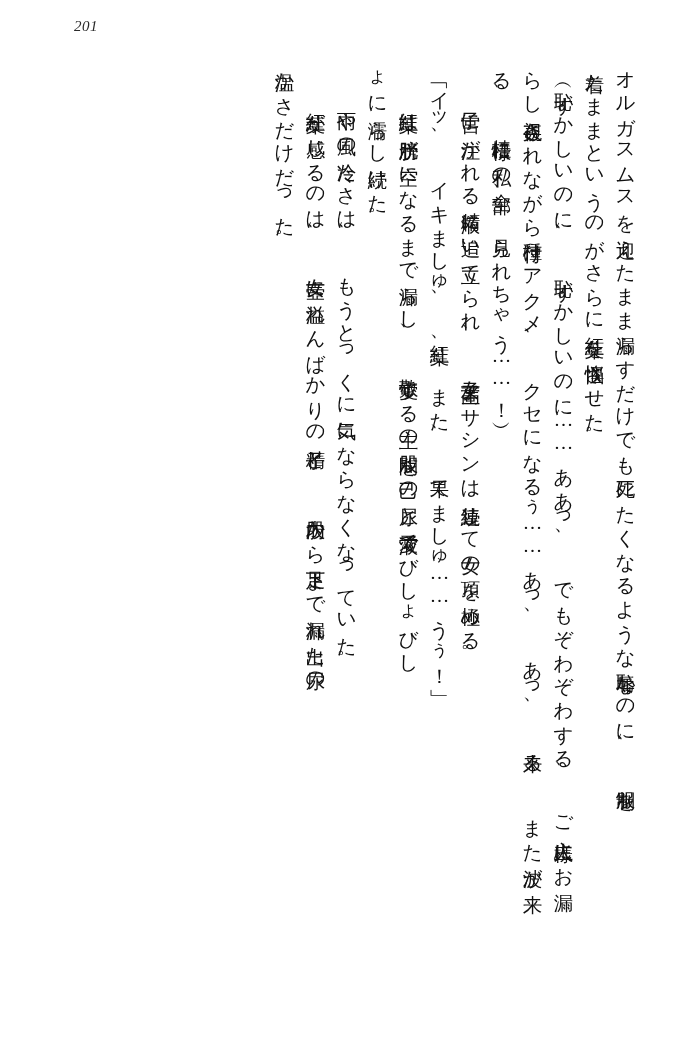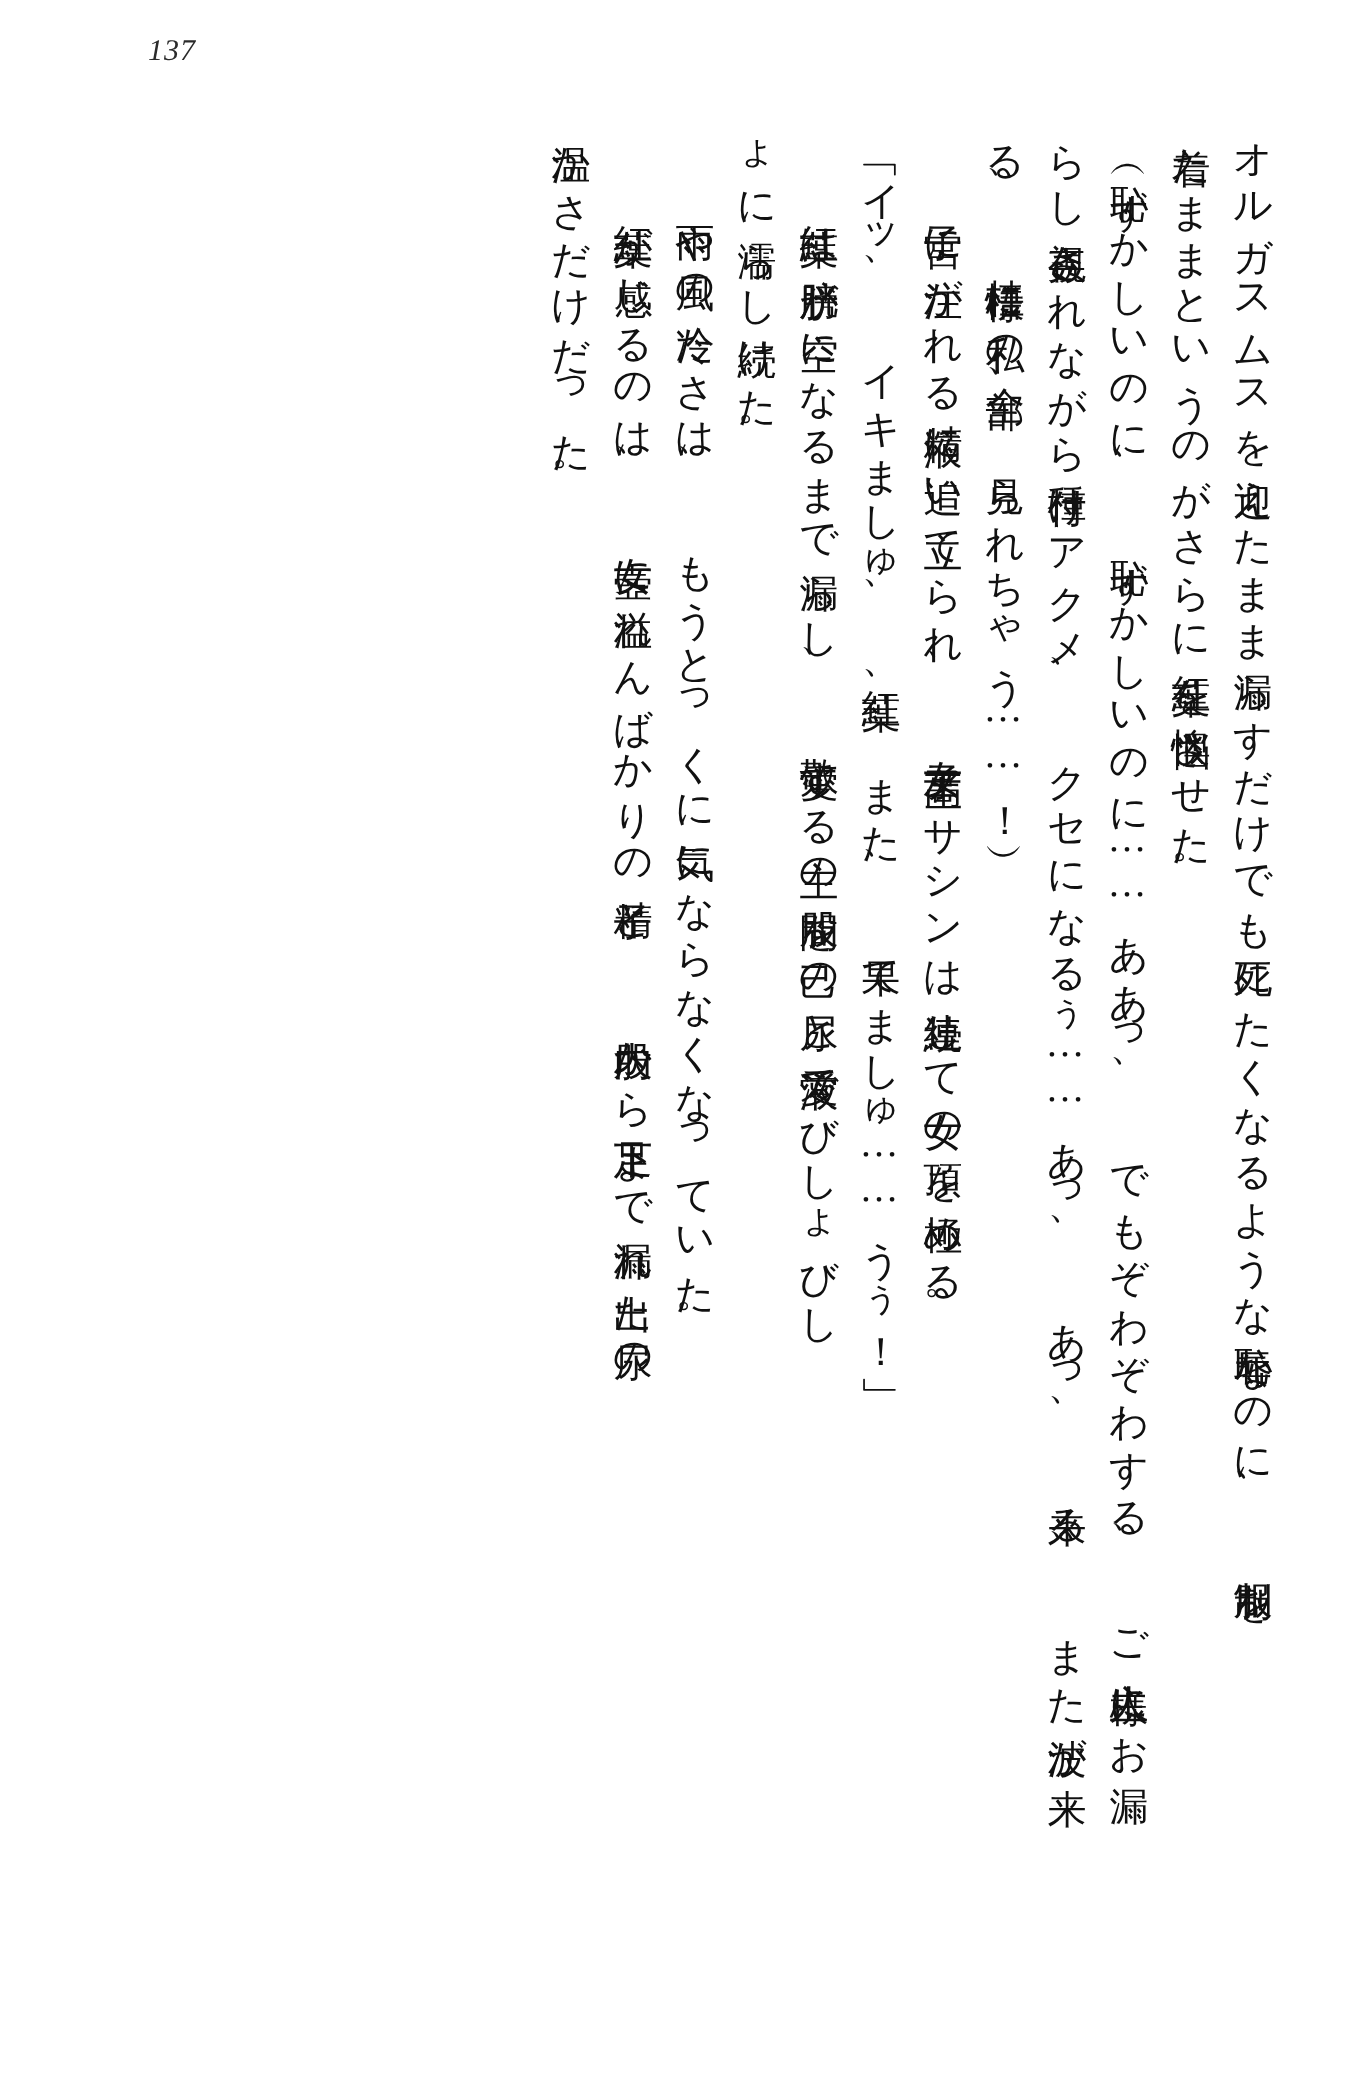--- a/index.html
+++ b/index.html
@@ -57,21 +57,21 @@
     color: #111;
   }
   
   .vline.indent-1 { padding-top: 18px; height: 942px; }
 </style>
 </head>
 <body>
 
 <div class="page">
 
-  <div class="page-number">137</div>
+  <div class="page-number">201</div>
 
   <div class="body-text">
     <div class="vline">オルガスムスを迎えたまま漏らすだけでも死にたくなるような恥辱なのに、　制服を</div>
     <div class="vline">着たままというのがさらに紅葉を懊悩させた。</div>
     <div class="vline indent-1">（恥ずかしいのに、　恥ずかしいのに……ああっ、　でもぞわぞわする、　ご主人様にお漏</div>
     <div class="vline">らし視姦されながら種付けアクメ、　クセになるぅ……あっ、　あっ、　来る、　また波が来</div>
     <div class="vline">る、　桂悟様に私の全部、　見られちゃう……！）</div>
     <div class="vline indent-1">　子宮に注がれる精液に追い立てられ、　女子高生アサシンは連続して女の頂を極める。</div>
     <div class="vline indent-1">「イッ、　イキましゅ、　紅葉、　また、　果てましゅ……うぅ！」</div>
     <div class="vline indent-1">　紅葉は膀胱が空になるまで漏らし、　敬愛する主の股間を己の尿と愛液でびしょびし</div>

